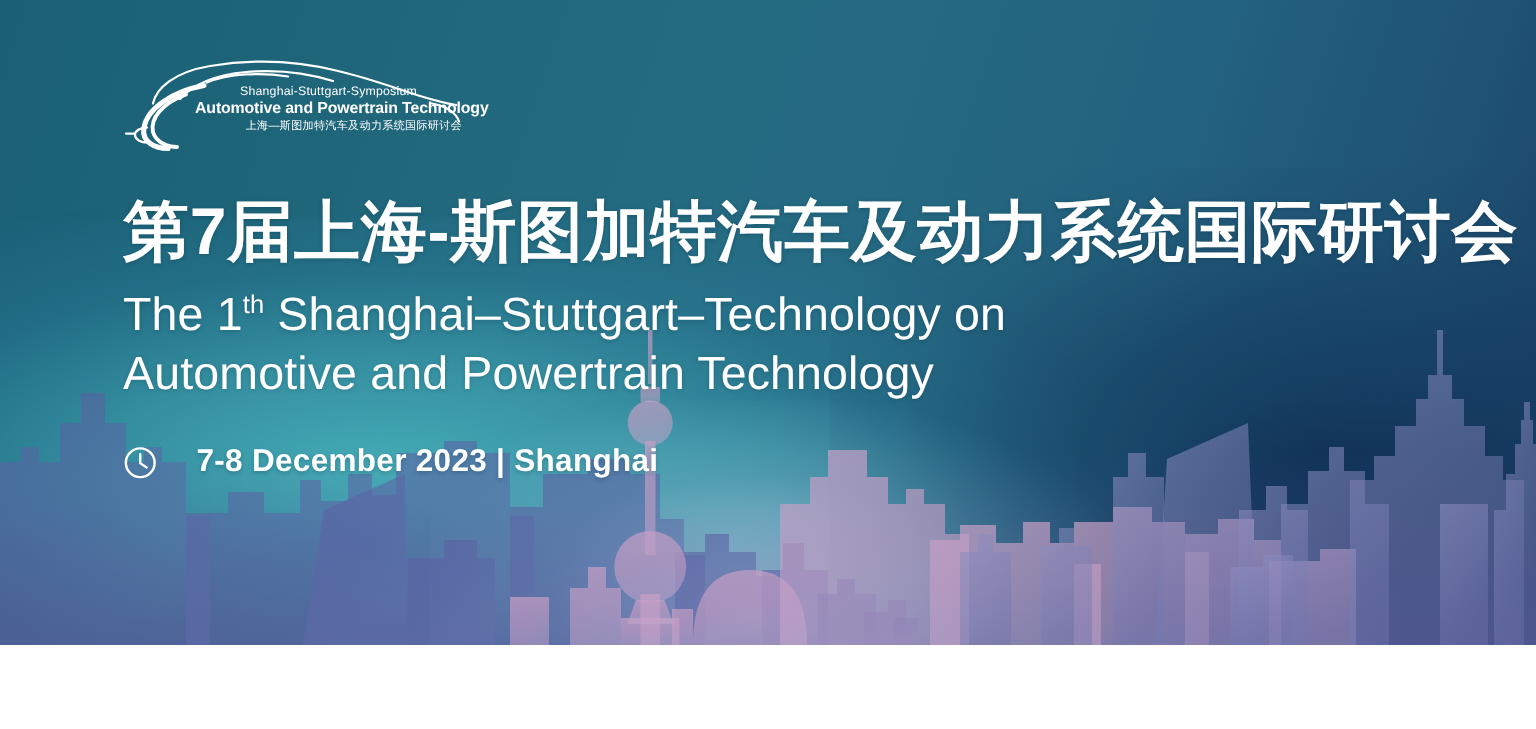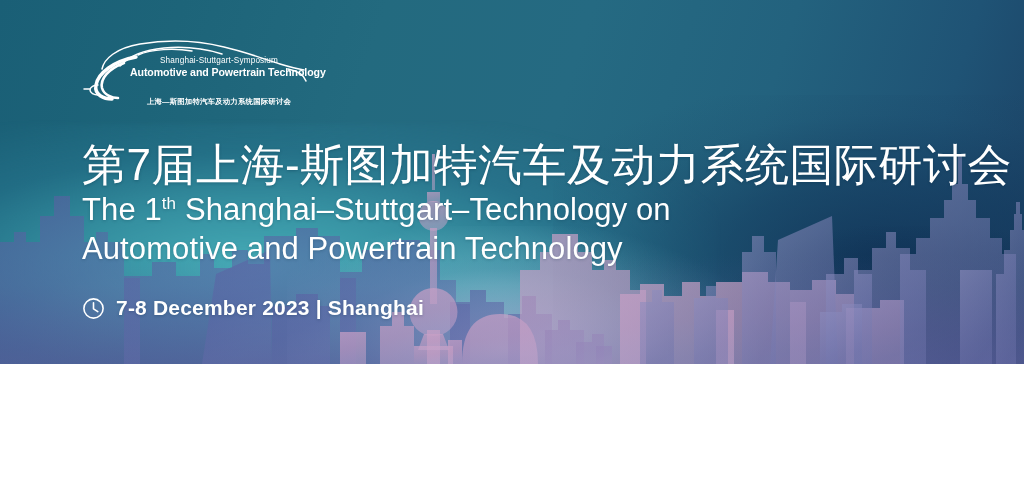--- a/index.html
+++ b/index.html
@@ -7,21 +7,21 @@
     padding: 0;
     background: #ffffff;
   }
   body {
     font-family: "Liberation Sans", sans-serif;
   }
 
   #banner {
     position: relative;
     width: 1024px;
-    height: 364px;
+    height: 430px;
     overflow: hidden;
     background: #7f1d1d;
   }
 
   
   .bg-base {
     position: absolute;
     inset: 0;
     background: linear-gradient(108deg,
         #1a5f76 0%,
@@ -129,34 +129,35 @@
   }
   .logo-line2 {
     font-size: 10.6px;
     font-weight: 700;
     letter-spacing: -0.1px;
     margin-top: 1px;
     white-space: nowrap;
   }
   .logo-line3 {
     font-size: 7.4px;
-    font-weight: 700;
+    font-weight: 400;
     letter-spacing: 0.2px;
-    margin-top: 20px;
-    white-space: nowrap;
+    margin-top: 2px;
+    white-space: nowrap;
+    text-align: right;
   }
 
   
   .title-zh {
     position: absolute;
     left: 82px;
-    top: 136px;
+    top: 125px;
     color: #ffffff;
     font-size: 44px;
-    font-weight: 400;
+    font-weight: 700;
     letter-spacing: 0.5px;
     white-space: nowrap;
     text-shadow: 0 1px 3px rgba(0,40,60,0.28);
   }
   .title-en {
     position: absolute;
     left: 82px;
     top: 190px;
     color: #ffffff;
     font-size: 31px;
@@ -173,21 +174,21 @@
     text-align: right;
   }
 
   
   .date-row {
     position: absolute;
     left: 82px;
     top: 296px;
     display: flex;
     align-items: center;
-    gap: 11px;
+    gap: 26px;
   }
   .clock-icon { display: block; }
   .date-text {
     color: #ffffff;
     font-size: 21px;
     font-weight: 700;
     letter-spacing: 0.2px;
     white-space: nowrap;
     text-shadow: 0 1px 3px rgba(0,40,60,0.25);
   }

